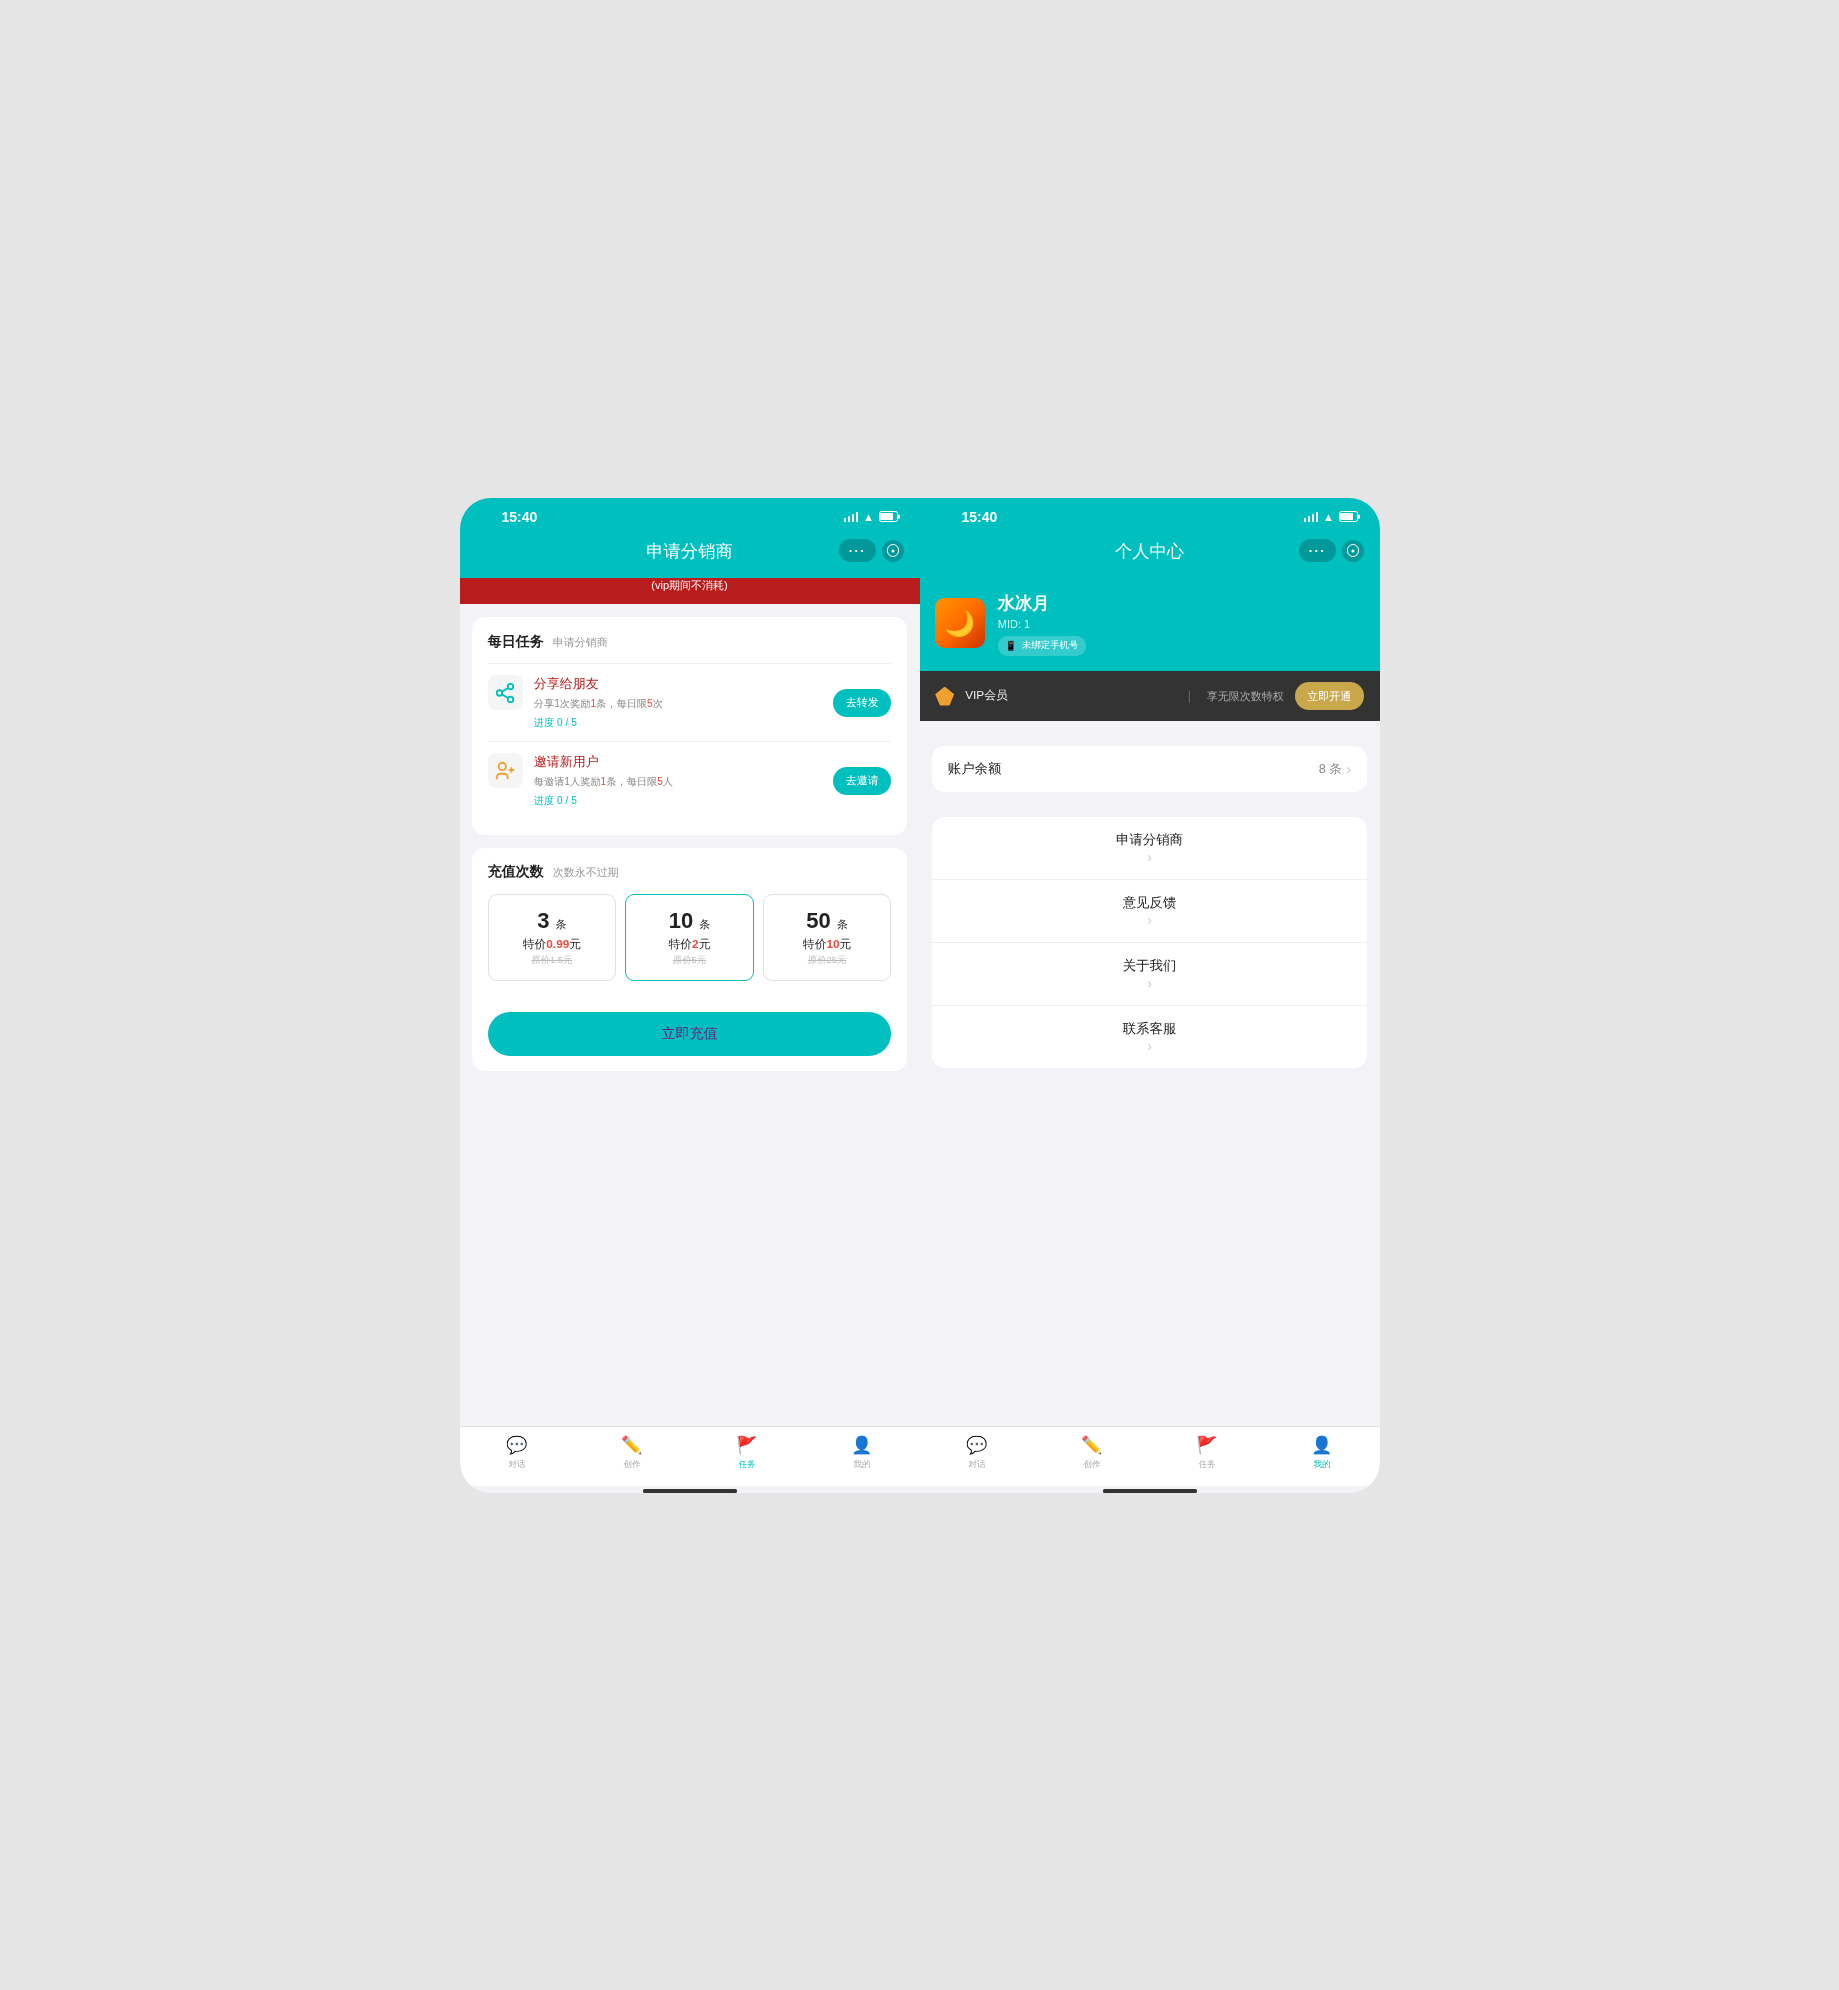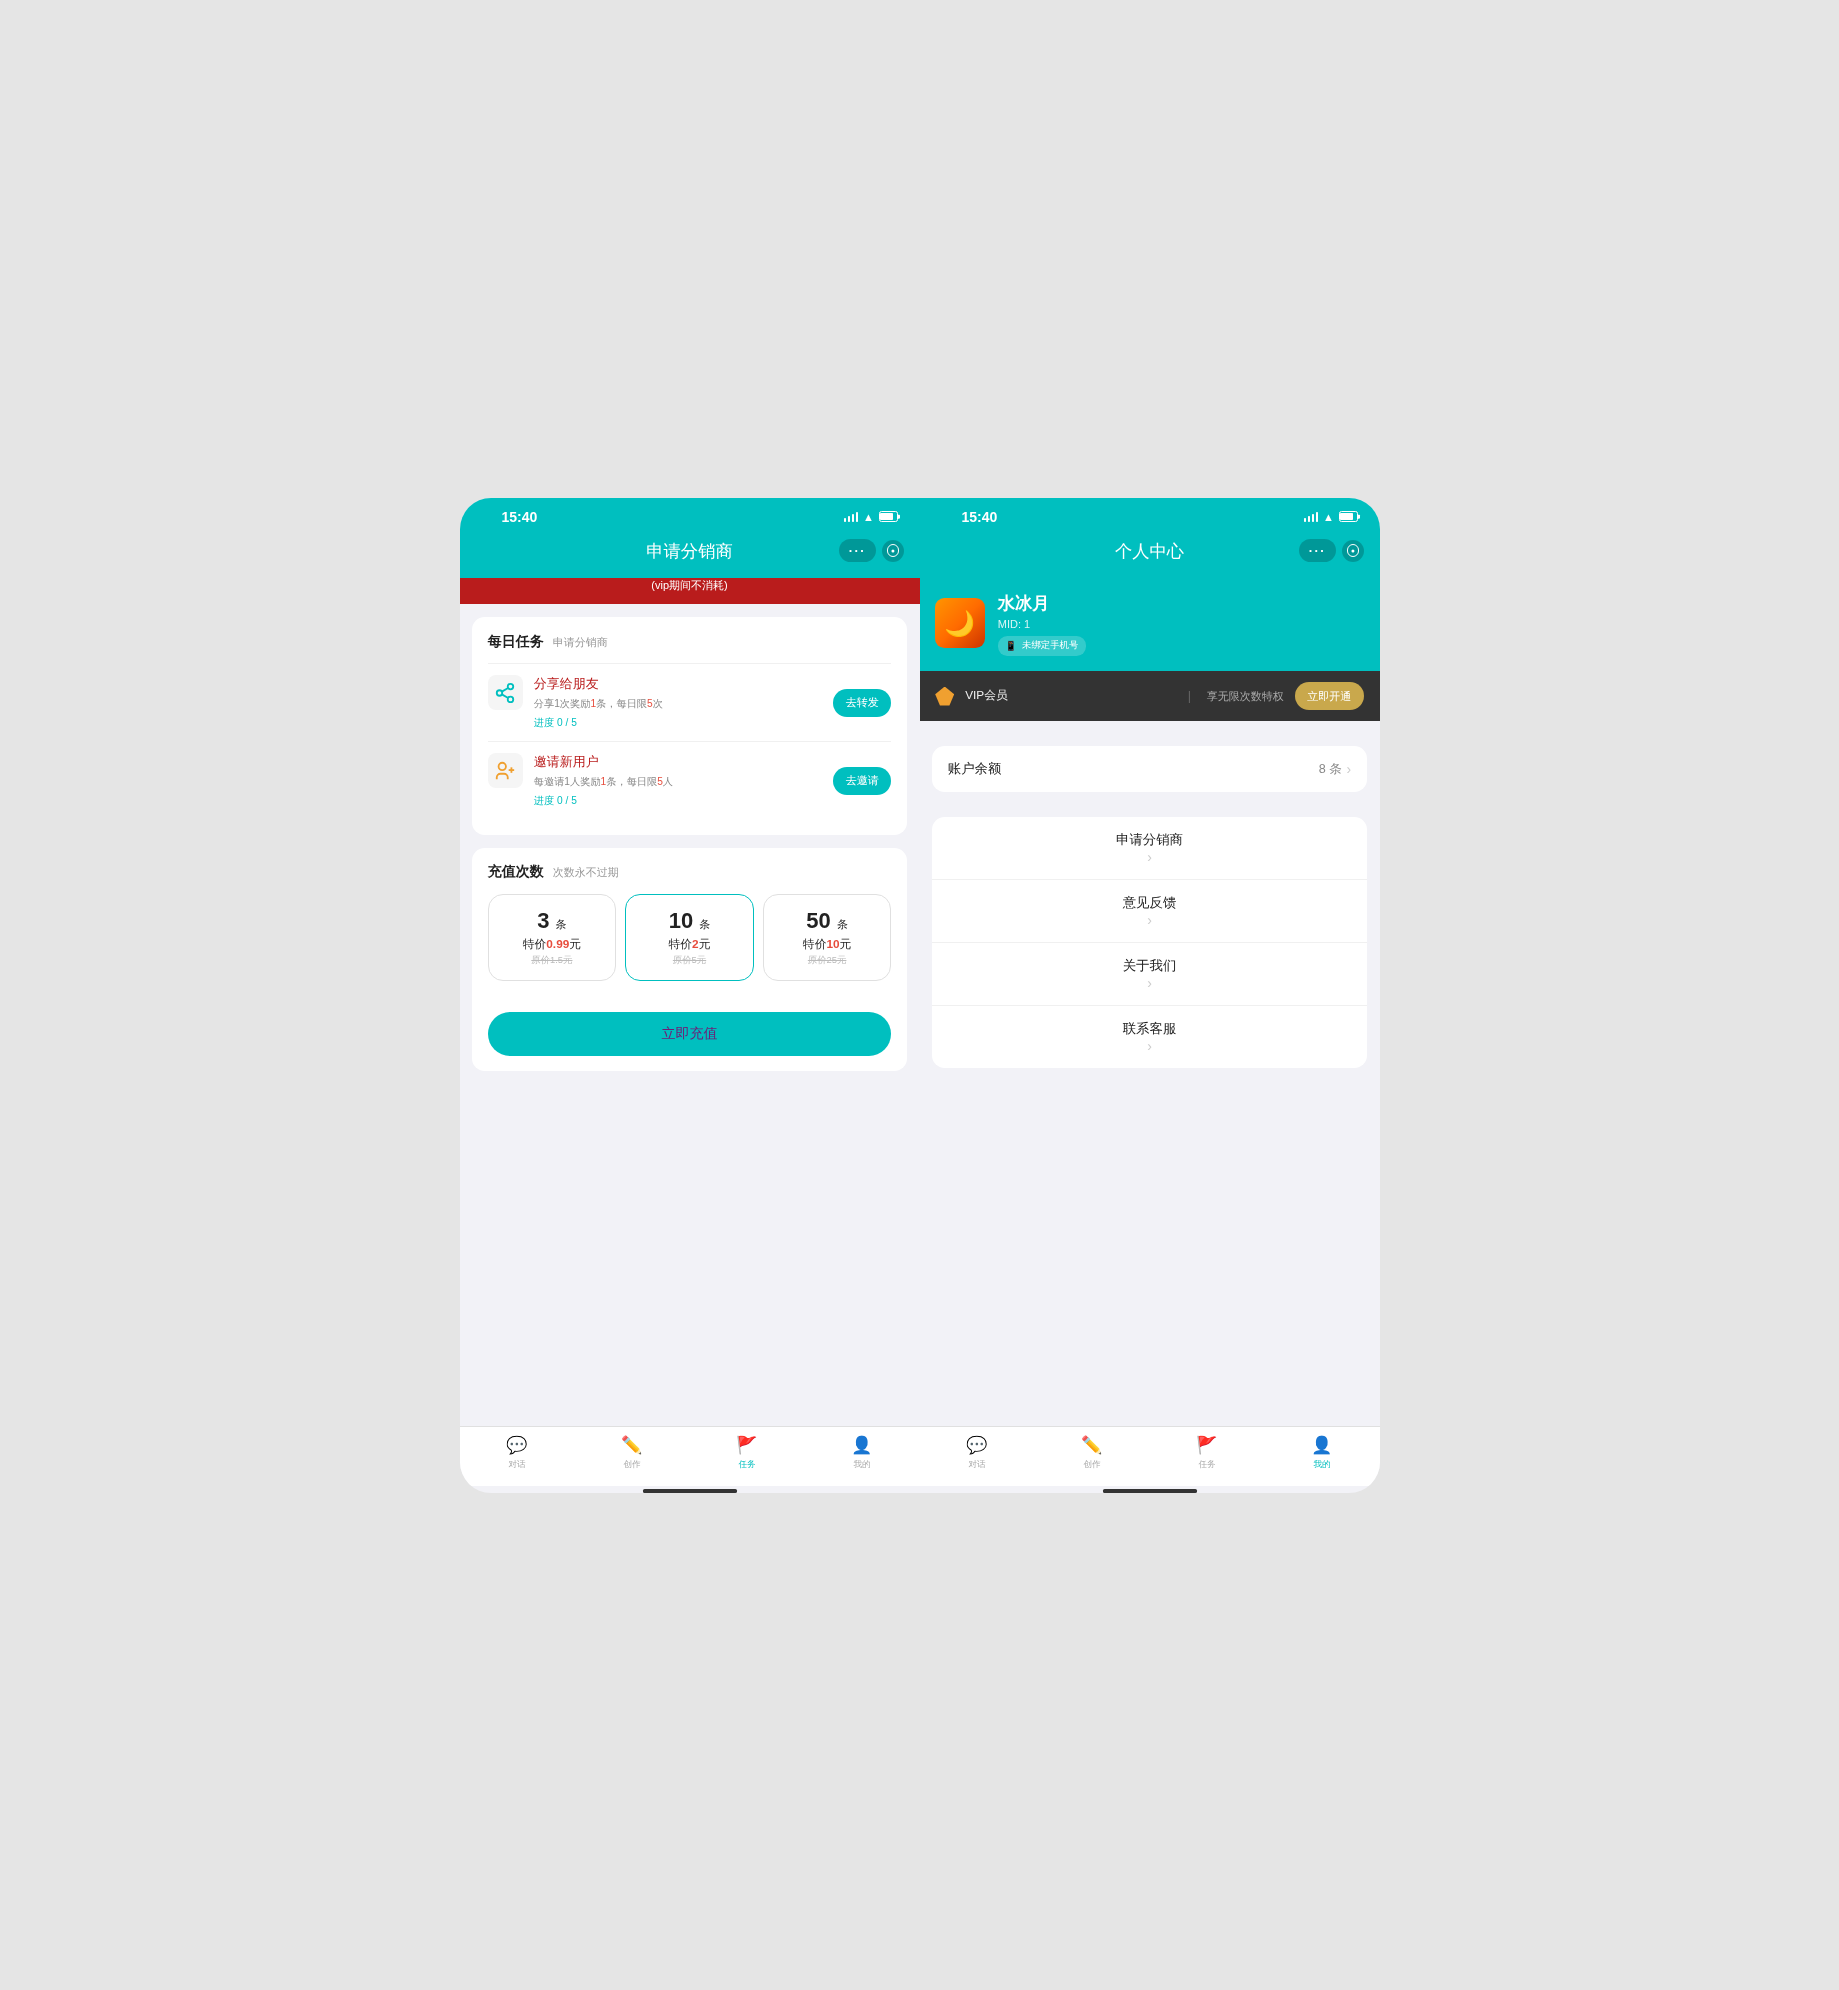--- a/index.html
+++ b/index.html
@@ -256,21 +256,21 @@
 
     
     .recharge-options {
       display: flex;
       gap: 9.4px;
       margin: 12.6px 0;
     }
     .recharge-option {
       flex: 1;
       border: 1.6px solid #e0e0e0;
-      border-radius: 15px;
+      border-radius: 9px;
       padding: 12.6px 6.3px;
       text-align: center;
       cursor: pointer;
       background: white;
     }
     .recharge-option.selected {
       border-color: #00bfbf;
       background: white;
     }
     .recharge-count {

